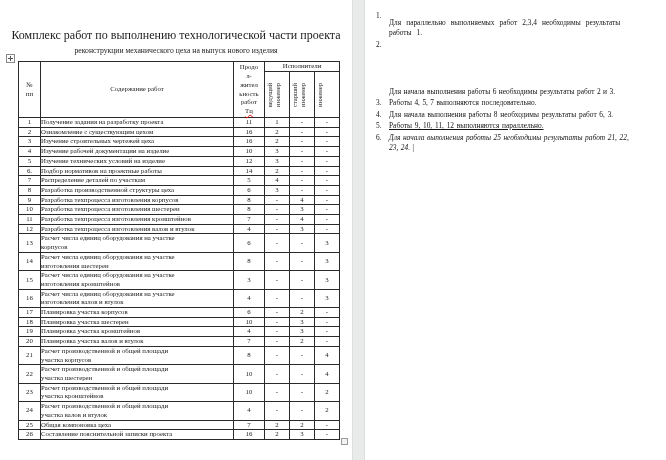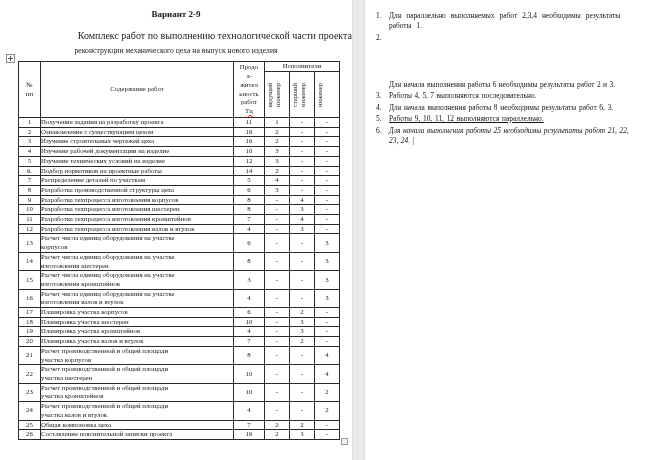--- a/index.html
+++ b/index.html
@@ -6,21 +6,21 @@
   .screen{
     position:relative;width:666px;height:460px;overflow:hidden;background:#ffffff;
     font-family:"Liberation Serif","DejaVu Serif",serif;color:#1b1b1b;
   }
   
   .page-left{position:absolute;left:0;top:0;width:352px;height:460px;background:#fff;}
   .gutter{position:absolute;left:352px;top:0;width:13px;height:460px;background:#e9eaea;border-left:1px solid #dddede;border-right:1px solid #dddede;box-sizing:border-box;}
   .page-right{position:absolute;left:365px;top:0;width:301px;height:460px;background:#fff;box-sizing:border-box;padding:11px 9px 0 11px;}
   
   .doc-title{position:absolute;top:9px;left:0;width:352px;text-align:center;font-weight:bold;font-size:9px;line-height:11px;}
-  .doc-subtitle1{position:absolute;top:31px;left:0;width:352px;text-align:right;font-size:10px;line-height:9px;}
+  .doc-subtitle1{position:absolute;top:31px;left:0;width:352px;text-align:center;font-size:12px;line-height:9px;}
   .doc-subtitle2{position:absolute;top:46px;left:0;width:352px;text-align:center;font-size:7.7px;line-height:9px;}
   
   .table-handle{position:absolute;left:6px;top:54px;width:9px;height:9px;border:1px solid #8a8a8a;background:#fafafa;box-sizing:border-box;}
   .table-handle .bar-h{position:absolute;left:1px;top:3px;width:5px;height:1px;background:#555;}
   .table-handle .bar-v{position:absolute;left:3px;top:1px;width:1px;height:5px;background:#555;}
   .resize-handle{position:absolute;left:341px;top:438px;width:7px;height:7px;border:1px solid #9a9a9a;background:#f2f2f2;box-sizing:border-box;}
   
   table.works{position:absolute;left:18px;top:61px;width:321px;border-collapse:collapse;table-layout:fixed;}
   table.works th,table.works td{border:1px solid #2a2a2a;padding:0;font-weight:normal;font-size:6.8px;line-height:8.7px;vertical-align:middle;box-sizing:border-box;}
   th.h-exec{height:10px;text-align:center;font-size:7px;line-height:9px;}
@@ -40,21 +40,20 @@
   .note-num{flex:0 0 13px;text-align:left;}
   .note-text{flex:1;text-align:justify;white-space:pre-line;}
   .cursor{display:inline-block;margin-left:2px;color:#000;}
 </style>
 </head>
 <body>
 
 <div class="screen">
 
   <div class="page-left">
-    <div class="doc-title">Вариант 2-9</div>
     <div class="doc-subtitle1">Комплекс работ по выполнению технологической части проекта</div>
     <div class="doc-subtitle2">реконструкции механического цеха на выпуск нового изделия</div>
 
     <div class="table-handle">
       <span class="bar-h"></span>
       <span class="bar-v"></span>
     </div>
 
     <table class="works">
       <colgroup>
@@ -341,21 +340,21 @@
 
     <div class="resize-handle"></div>
   </div>
 
   <div class="gutter"></div>
 
   <div class="page-right">
     <div class="notes">
   <div class="note">
     <span class="note-num">1.</span>
-    <span class="note-text" style="word-spacing: 3.2px;">Для параллельно выполняемых работ 2,3,4 необходимы результаты
+    <span class="note-text" style="word-spacing: 3.2px; margin-top: 7px;">Для параллельно выполняемых работ 2,3,4 необходимы результаты
 работы 1.</span>
   </div>
 
   <div class="note">
     <span class="note-num">2.</span>
     <span class="note-text" style="word-spacing: 0.6px; margin-top: 47px;">Для начала выполнения работы 6 необходимы результаты работ 2 и 3.</span>
   </div>
 
   <div class="note">
     <span class="note-num">3.</span>

